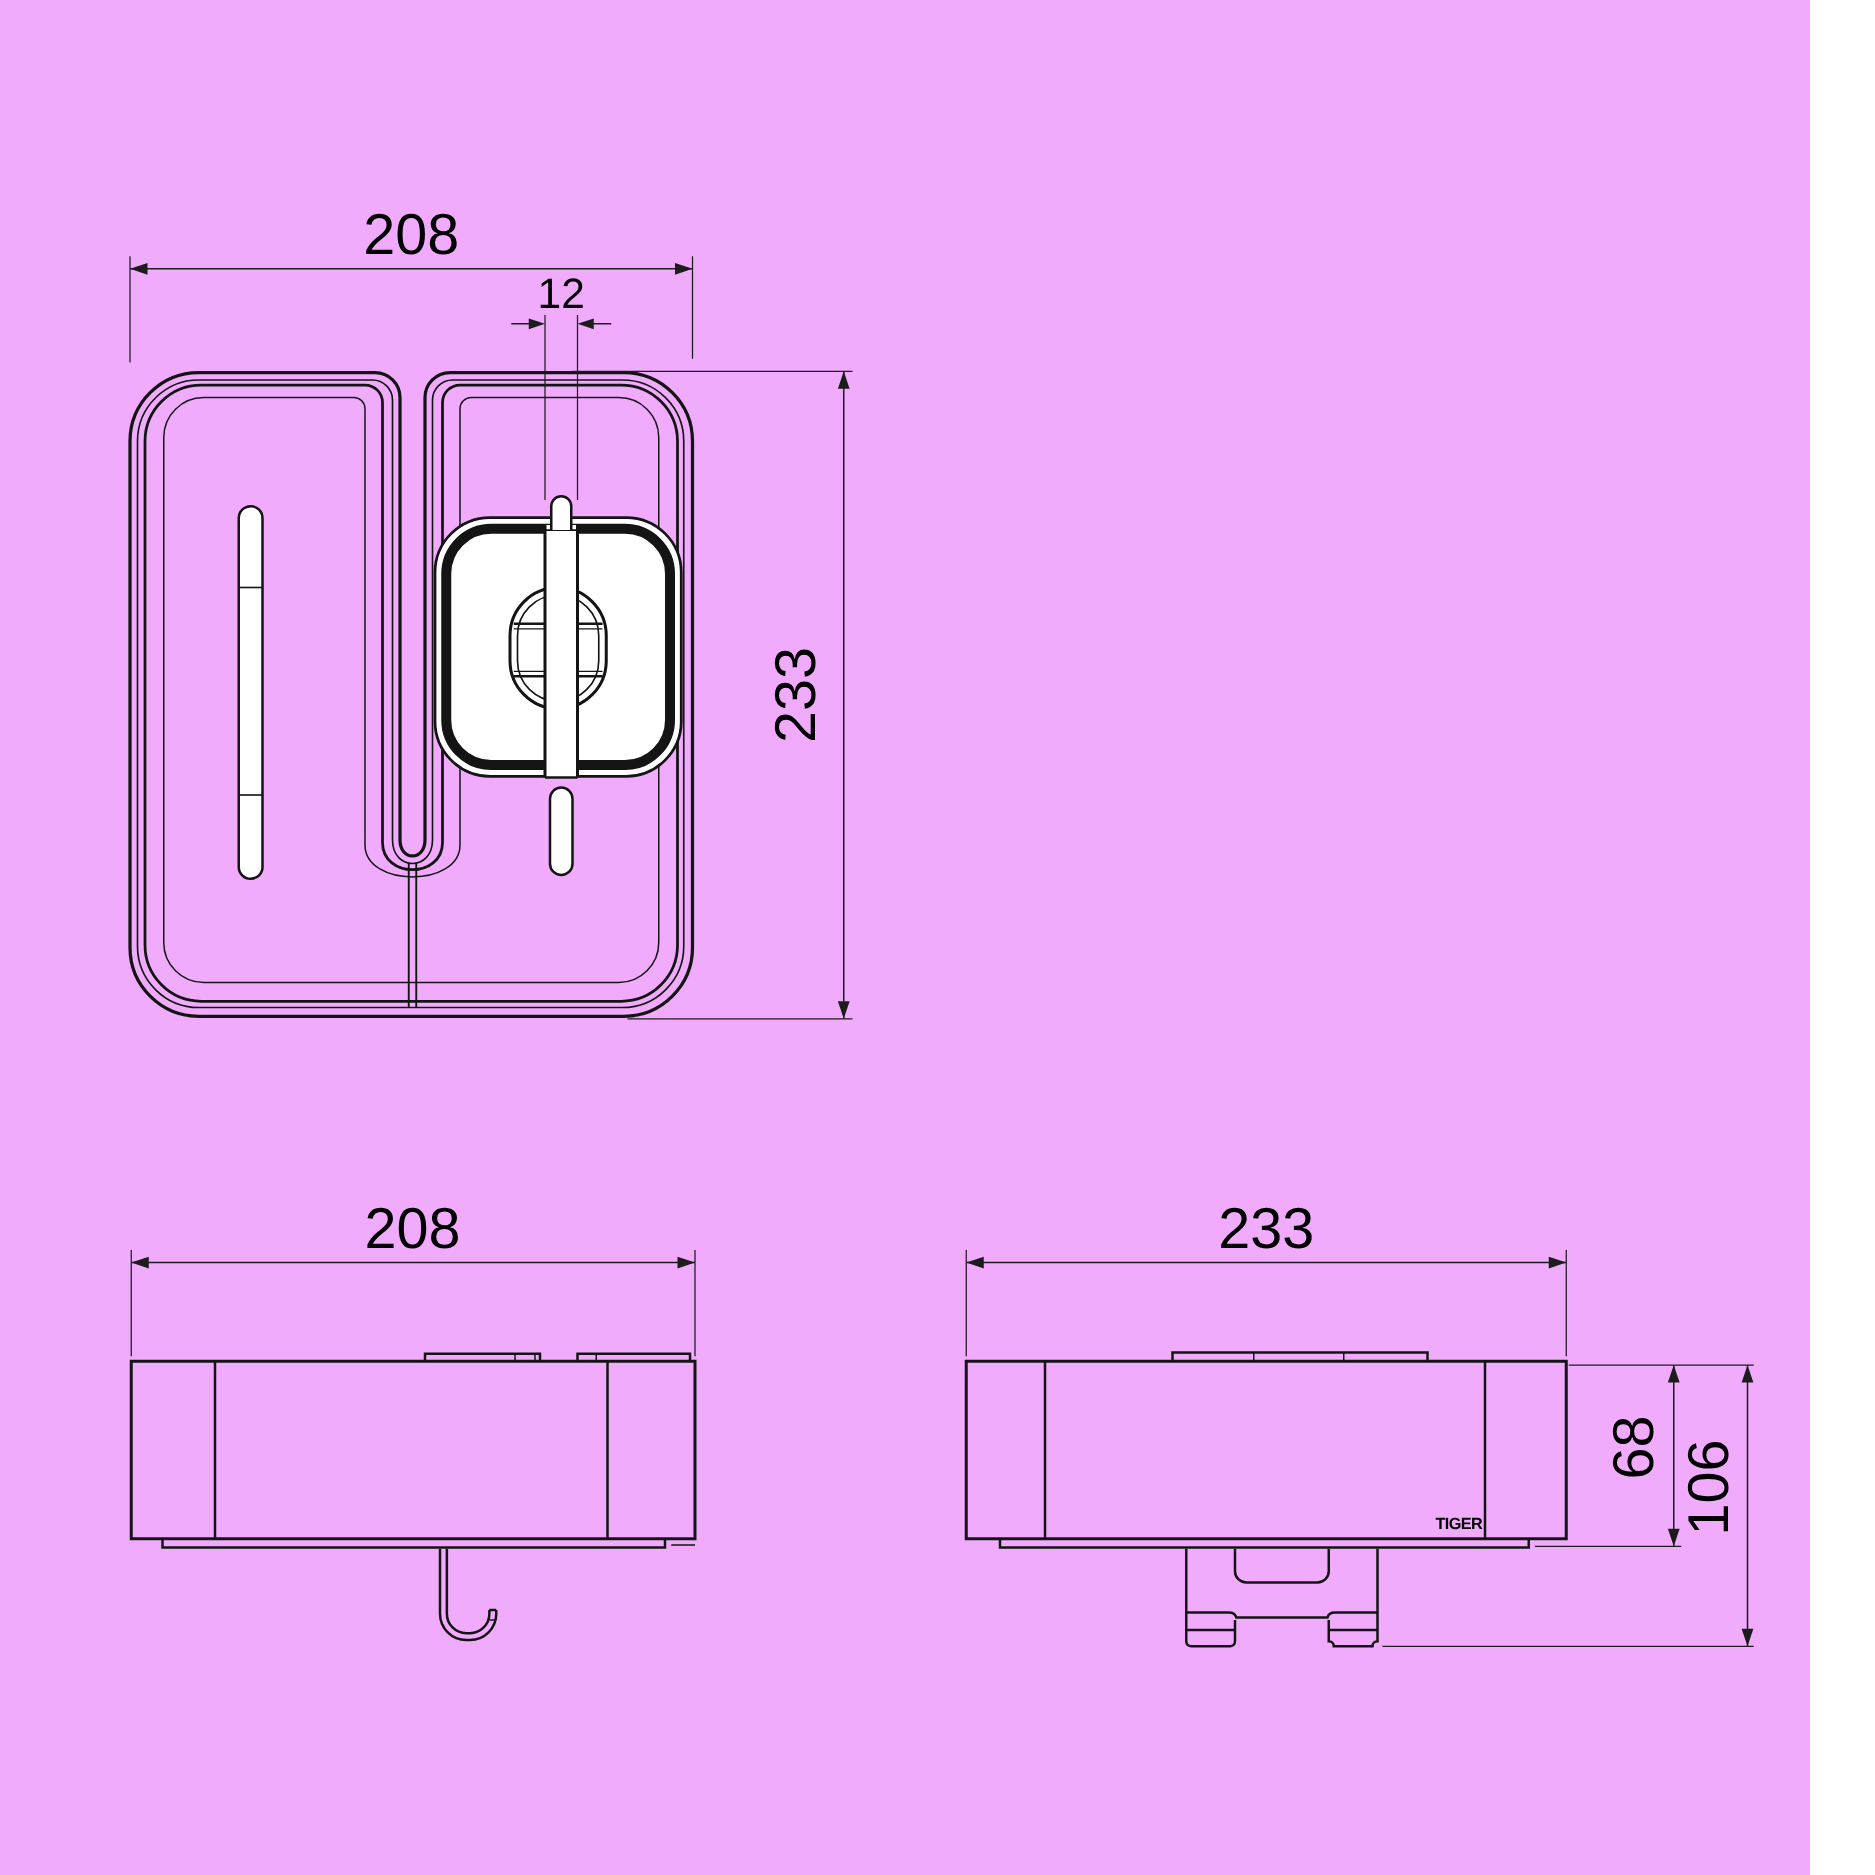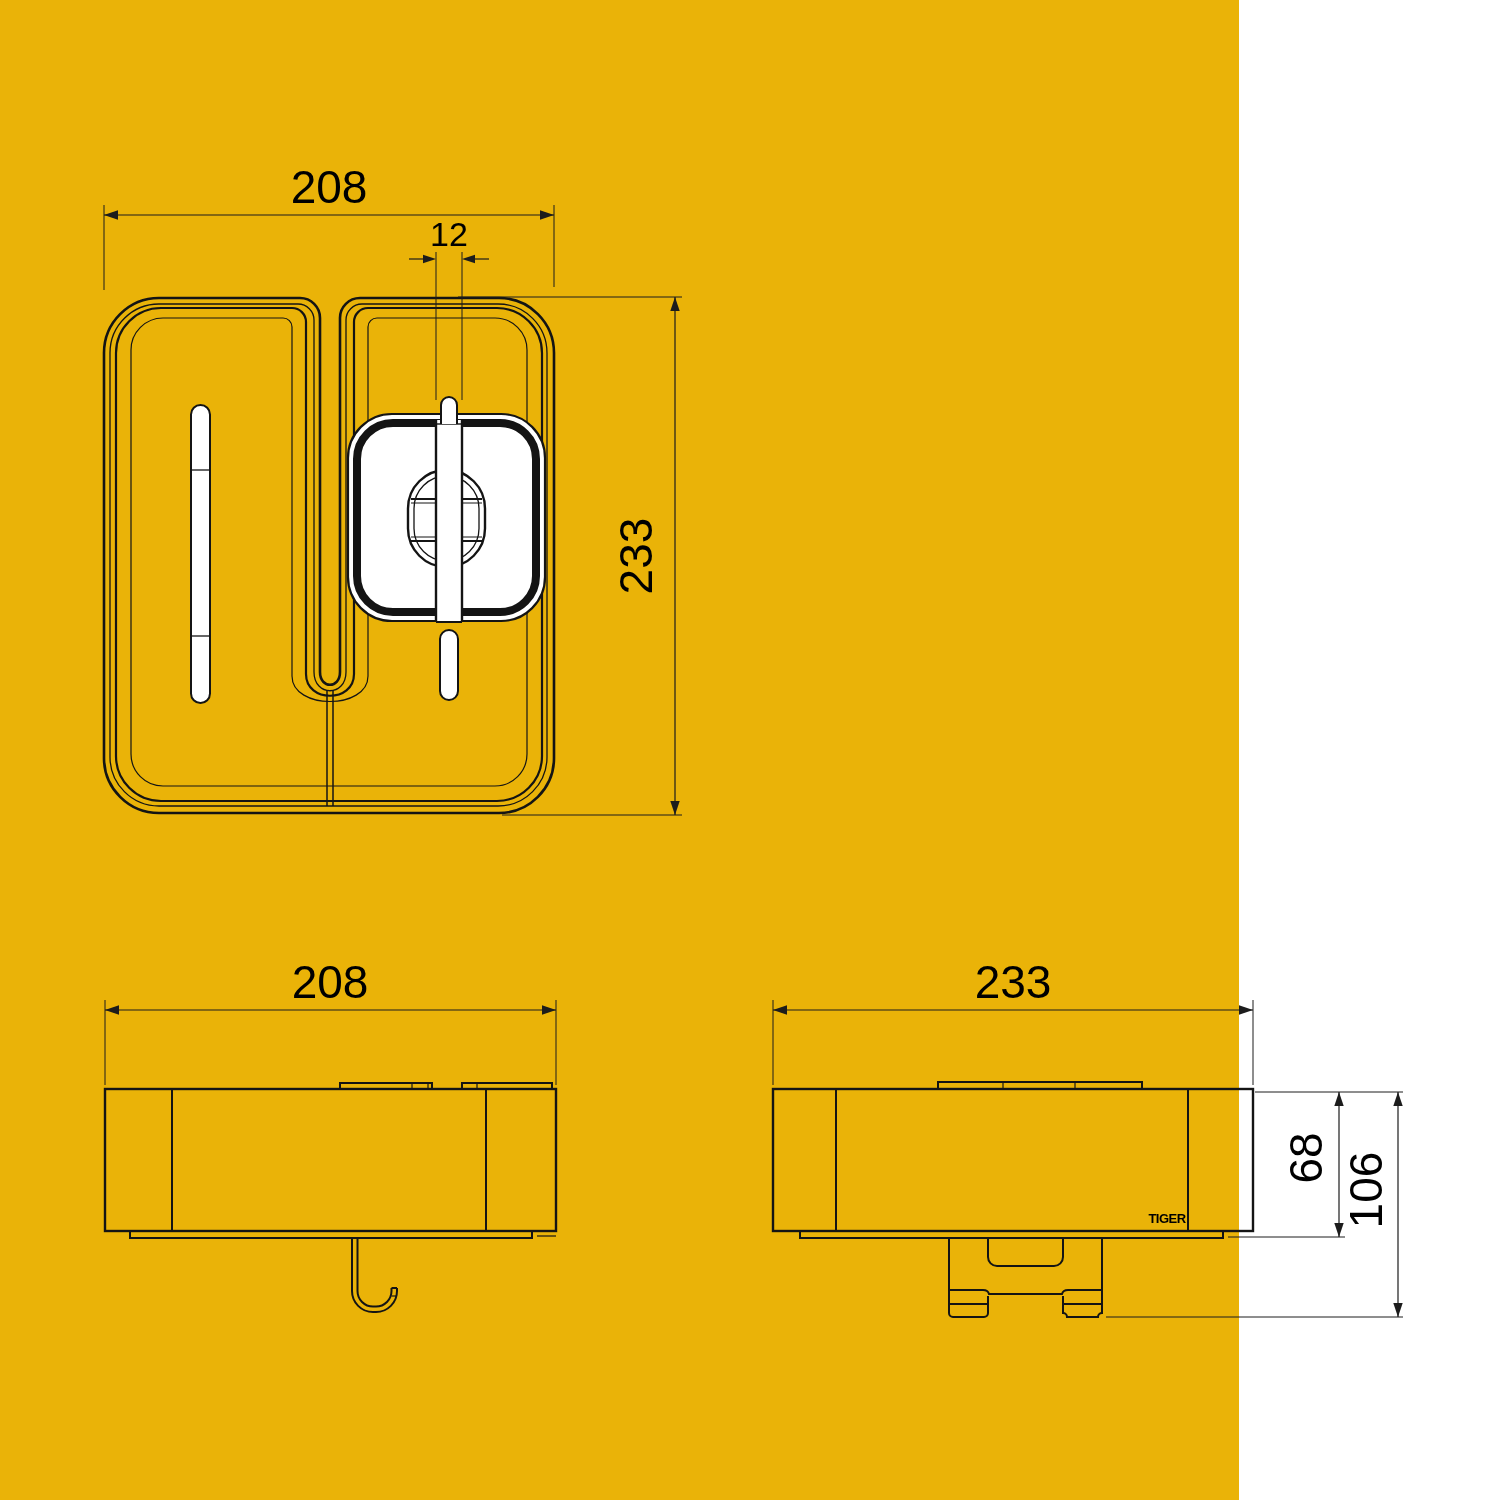--- a/index.html
+++ b/index.html
@@ -1,16 +1,16 @@
 <!DOCTYPE html>
 <html><head>
 <meta charset="utf-8">
 <style>
   html,body{margin:0;padding:0;background:#ffffff;}
-  .sheet{width:1239px;height:1500px;background:#eab308;position:relative;
+  .sheet{width:1448px;height:1500px;background:#f0abfc;position:relative;
          font-family:"Liberation Sans", sans-serif;}
   svg{display:block;}
   .ln{stroke:#141414;fill:none;}
   .fillw{fill:#ffffff;}
   .dim{stroke:#1c1c1c;fill:none;}
   .arr{fill:#1c1c1c;stroke:none;}
   .dimtxt{font-family:"Liberation Sans", sans-serif;font-size:46px;fill:#000;
           text-anchor:middle;}
   .dimtxt-sm{font-family:"Liberation Sans", sans-serif;font-size:34px;fill:#000;
           text-anchor:middle;}

